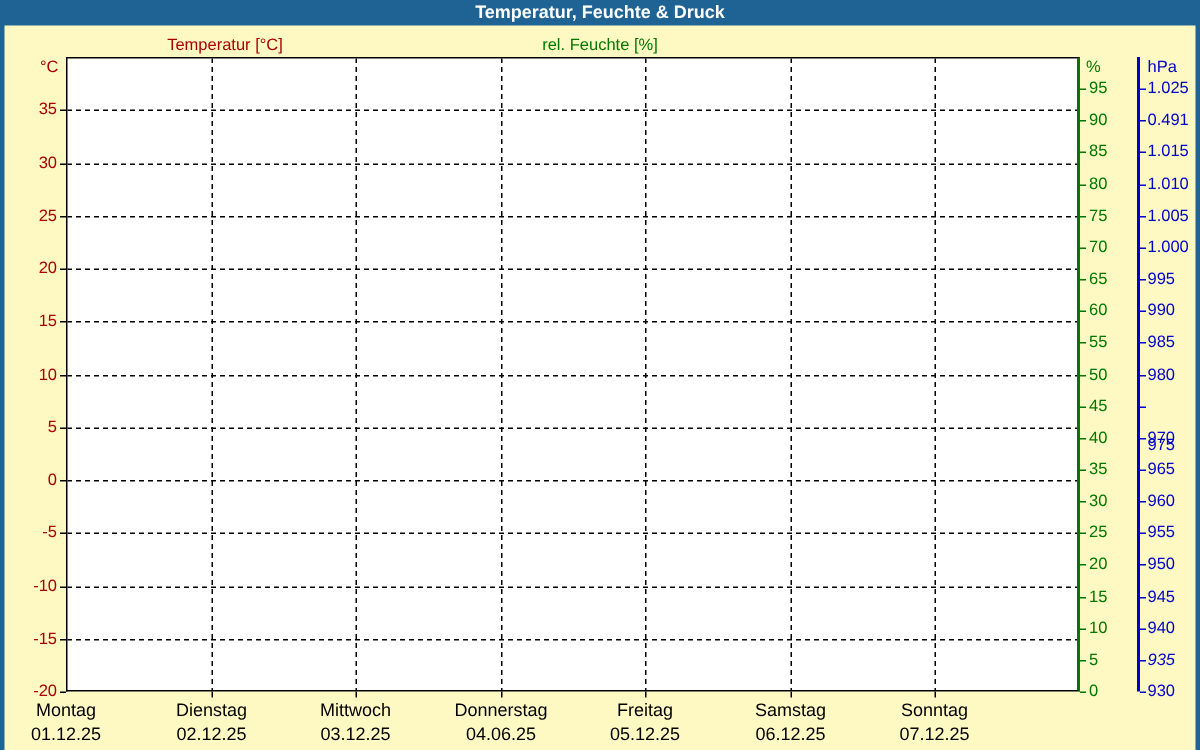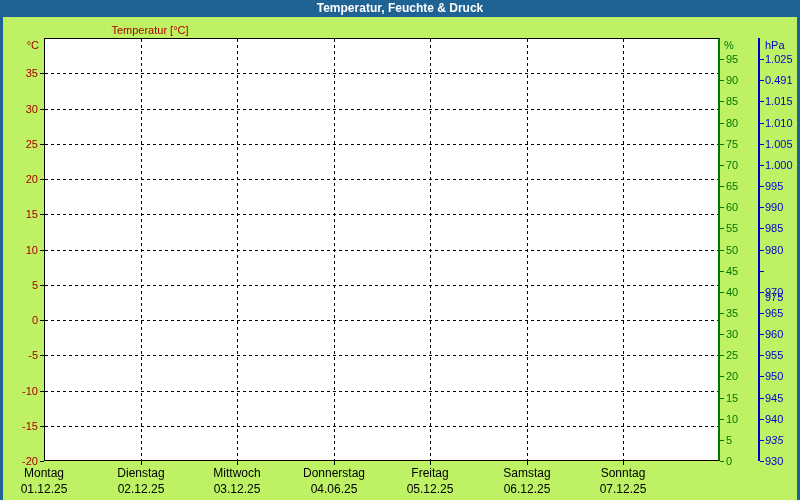--- a/index.html
+++ b/index.html
@@ -10,21 +10,21 @@
     position:relative; width:800px; height:500px;
     background:#1E6394; overflow:hidden;
   }
   .titlebar {
     position:absolute; left:0; top:0; width:800px; height:17px;
     background:#1E6394; color:#FFFFFF;
     font-size:12px; font-weight:bold; line-height:17px; text-align:center;
   }
   .content {
     position:absolute; left:3px; top:17px; width:794px; height:484px;
-    background:#bef264;
+    background:#fef9c3;
   }
   .content div { position:absolute; }
 
   .plot {
     left:41px; top:21px; width:676px; height:423px;
     background:#FFFFFF;
     border:1px solid #000000;
     border-right:2px solid #007700;
   }
   .hgrid {
@@ -46,20 +46,21 @@
 <body>
 
 <div class="window">
   <div class="titlebar">
     <span>Temperatur, Feuchte &amp; Druck</span>
   </div>
 
   <div class="content" id="chart">
 
     <div class="hdr" style="left: 47px; top: 7px; color: rgb(170, 0, 0);">Temperatur [°C]</div>
+    <div class="hdr" style="left: 297px; top: 7px; color: rgb(0, 119, 0);">rel. Feuchte [%]</div>
 
     <div class="lbl right" style="left: 0px; top: 22px; width: 36px; color: rgb(170, 0, 0);">°C</div>
     <div class="lbl" style="left: 721px; top: 22px; color: rgb(0, 119, 0);">%</div>
     <div class="lbl" style="left: 762px; top: 22px; color: rgb(0, 0, 204);">hPa</div>
 
     <div class="plot" id="plot" style="border-right-color: rgb(0, 119, 0);"></div>
 
     <div class="axisline" id="paxis" style="left: 755px; top: 21px; height: 423px; background: rgb(0, 0, 204);"></div>
   <div class="hgrid" style="left: 42px; top: 56px; width: 673px;"></div>
       <div class="tick" style="left: 37px; top: 56px; width: 4px; background: rgb(0, 0, 0);"></div>

